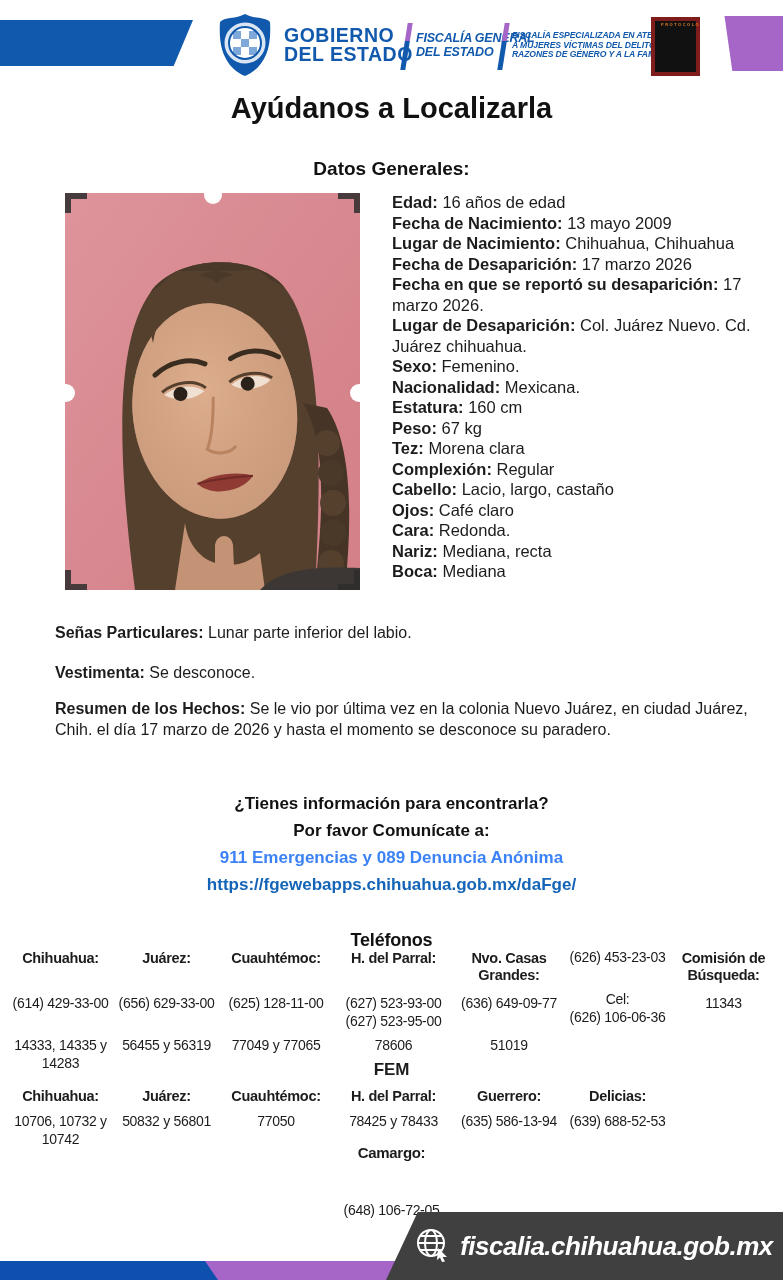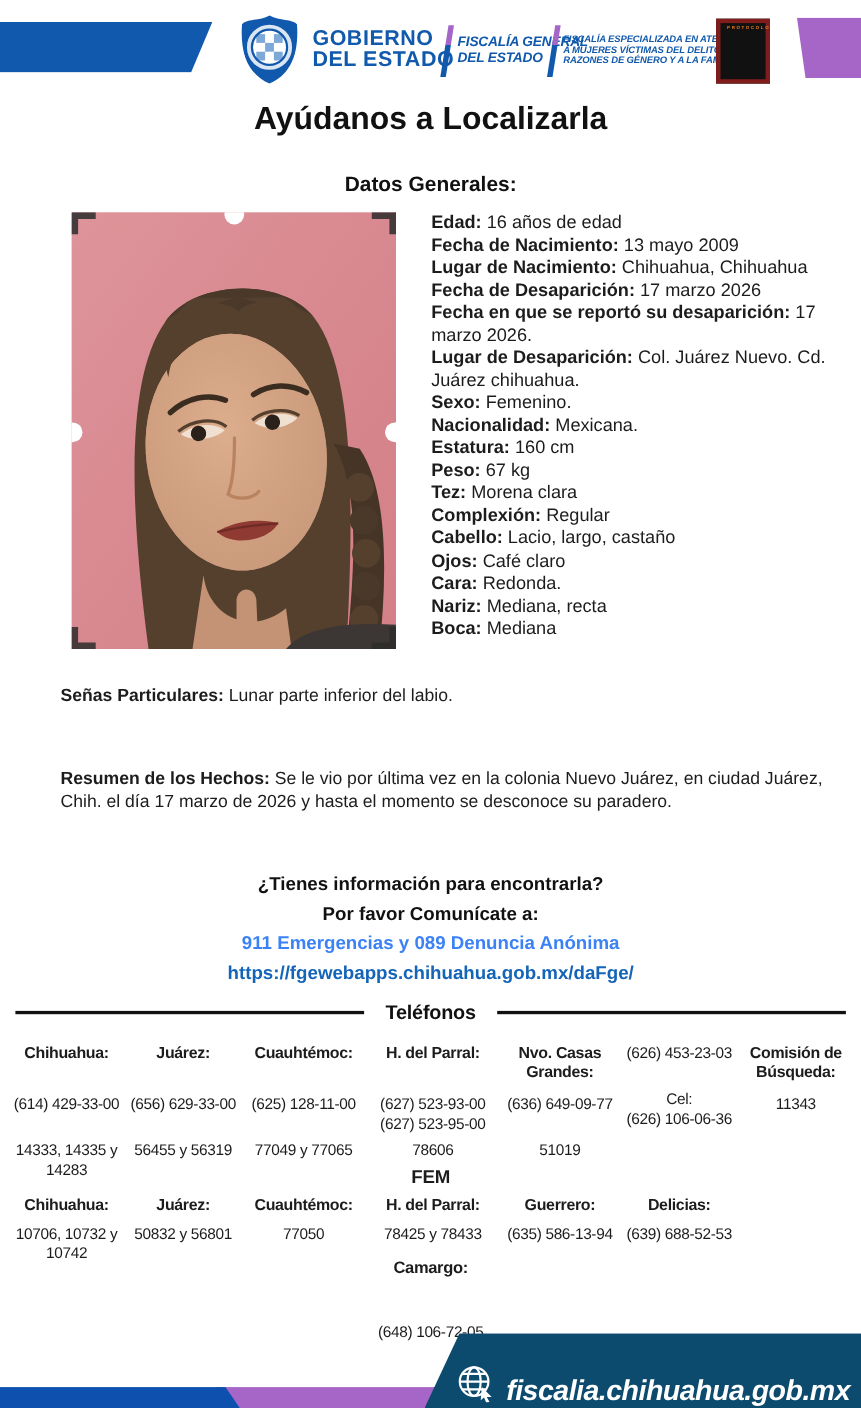--- a/index.html
+++ b/index.html
@@ -50,21 +50,21 @@
   .senas { top:622px; } .vestimenta { top:662px; } .resumen { top:698px; width:700px; }
 
   
   .contact { position:absolute; left:0; top:790px; width:100%; text-align:center; font-weight:bold; }
   .contact div { font-size:17px; line-height:27px; }
   .c-question,.c-action { color:#111; }
   .c-emergency { color:#3b82f6; }
   .c-url { color:#1464b8; }
 
   
-  .tel-heading { position:absolute; left:0; top:910px; width:100%; display:flex; align-items:center; gap:20px; padding:0 14px; }
+  .tel-heading { position:absolute; left:0; top:910px; width:100%; display:flex; align-items:center; gap:20px; padding:0 14px;flex-direction:column; }
   .tel-heading .rule { flex:1; height:3px; background:#111; }
   .tel-heading .txt { font-size:18px; font-weight:bold; color:#111; letter-spacing:-.2px; }
 
   .ph-grid { position:absolute; left:6px; top:948px; width:771px; display:grid;
              grid-template-columns:109px 103px 116px 119px 112px 105px 107px; text-align:center;
              letter-spacing:-.3px; }
   .ph-head { font-weight:bold; font-size:14.5px; line-height:17px; white-space:pre-line; height:46px; padding-top:2px; }
   .ph-cell { font-size:14px; line-height:18px; white-space:pre-line; }
   .ph-r1 { height:42px; } .ph-r2 { height:46px; }
 
@@ -72,23 +72,23 @@
   .fem-grid { position:absolute; left:6px; top:1086px; width:771px; display:grid;
               grid-template-columns:109px 103px 116px 119px 112px 105px 107px; text-align:center; letter-spacing:-.3px; }
   .fem-grid .ph-head { height:26px; }
   .camargo-h { position:absolute; left:0; top:1144px; width:100%; text-align:center; font-weight:bold; font-size:15px; letter-spacing:-.3px; }
   .camargo-v { position:absolute; left:0; top:1166px; width:100%; text-align:center; font-size:14px; letter-spacing:-.3px;margin-top:36px; }
 
   
   .foot-blue { position:absolute; left:0; top:1261px; width:218px; height:19px; background:#0d50ae;
                clip-path:polygon(0 0,94% 0,100% 100%,0 100%); z-index:2; }
   .foot-purple { position:absolute; left:196px; top:1261px; width:212px; height:19px; background:#a666c8; z-index:1; }
-  .foot-navy { position:absolute; left:386px; top:1212px; width:397px; height:68px; background:#0c4a6e;
+  .foot-navy { position:absolute; left:386px; top:1212px; width:397px; height:68px; background:#404040;
                clip-path:polygon(8% 0,100% 0,100% 100%,0 100%); z-index:3;
-               display:flex; align-items:flex-end; justify-content:center; gap:10px; padding-left:18px; }
+               display:flex; align-items:center; justify-content:center; gap:10px; padding-left:18px; }
   .foot-url { color:#fff; font-size:26px; font-weight:bold; font-style:italic; letter-spacing:-.5px; }
 </style>
 </head>
 <body>
 
 <div class="page">
 
   <div class="blue-slab"></div>
 
   <div class="shield">
@@ -216,20 +216,21 @@
     <p><b>Tez:</b> <span>Morena clara</span></p>
     <p><b>Complexión:</b> <span>Regular</span></p>
     <p><b>Cabello:</b> <span>Lacio, largo, castaño</span></p>
     <p><b>Ojos:</b> <span>Café claro</span></p>
     <p><b>Cara:</b> <span>Redonda.</span></p>
     <p><b>Nariz:</b> <span>Mediana, recta</span></p>
     <p><b>Boca:</b> <span>Mediana</span></p>
   </div>
 
   <p class="sec senas"><b>Señas Particulares:</b> <span>Lunar parte inferior del labio.</span></p>
+  <p class="sec vestimenta"><b>Vestimenta:</b> <span>Se desconoce.</span></p>
   <p class="sec resumen"><b>Resumen de los Hechos:</b> <span>Se le vio por última vez en la colonia Nuevo Juárez, en  ciudad Juárez, Chih. el día 17 marzo  de 2026 y hasta el momento se desconoce su paradero.</span></p>
 
   <div class="contact">
     <div class="c-question">¿Tienes información para encontrarla?</div>
     <div class="c-action">Por favor Comunícate a:</div>
     <div class="c-emergency">911 Emergencias y 089 Denuncia Anónima</div>
     <div class="c-url">https://fgewebapps.chihuahua.gob.mx/daFge/</div>
   </div>
 
   <div class="tel-heading">

